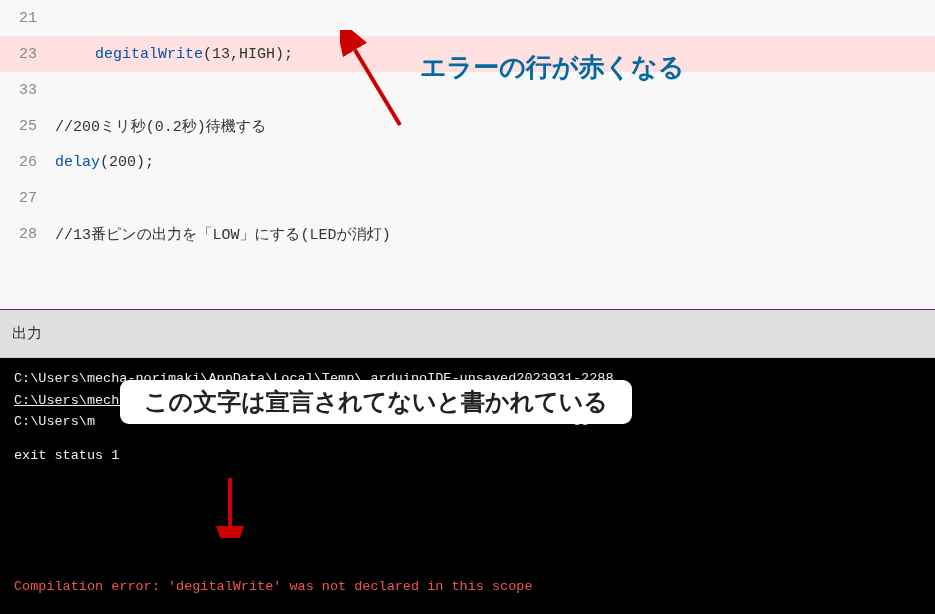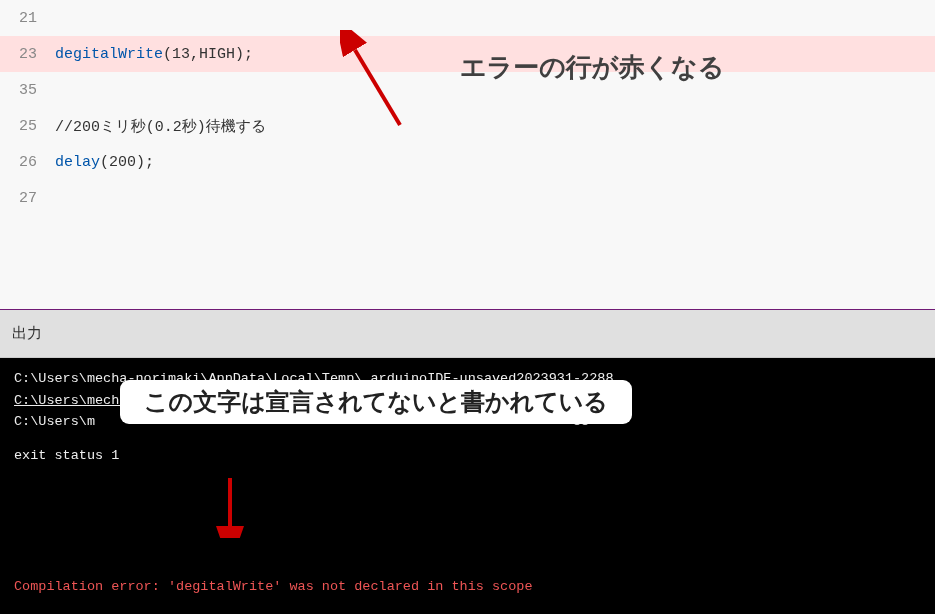--- a/index.html
+++ b/index.html
@@ -48,39 +48,39 @@
       color: #333;
     }
 
     .line-content .kw {
       color: #0055aa;
       margin-top: 36px;
     }
 
     .code-line.error-line {
       background: #ffe0e0;
+      gap: 40px;
     }
 
     
     .annotation-container {
       position: absolute;
       top: 60px;
       left: 360px;
     }
 
     .annotation-text {
       font-family: 'Hiragino Kaku Gothic Pro', 'Meiryo', 'Yu Gothic', sans-serif;
       font-size: 26px;
       font-weight: bold;
-      color: #404040;
+      color: #0369a1;
       position: absolute;
       top: -10px;
       left: 60px;
       white-space: nowrap;
-      margin-left: 40px;
     }
 
     .arrow-svg {
       position: absolute;
       top: -30px;
       left: -20px;
     }
 
     
     .output-label {
@@ -162,39 +162,43 @@
       <span class="line-content"></span>
     </div>
 
 
     <div class="code-line error-line">
       <span class="line-number">23</span>
       <span class="line-content"><span class="kw">degitalWrite</span>(13,HIGH);</span>
     </div>
 
     <div class="code-line">
-      <span class="line-number">35</span>
+      <span class="line-number">33</span>
       <span class="line-content"></span>
     </div>
 
     <div class="code-line">
       <span class="line-number">25</span>
       <span class="line-content comment">//200ミリ秒(0.2秒)待機する</span>
     </div>
 
     <div class="code-line">
       <span class="line-number">26</span>
       <span class="line-content"><span class="kw">delay</span>(200);</span>
     </div>
 
     <div class="code-line">
       <span class="line-number">27</span>
       <span class="line-content"></span>
     </div>
 
+    <div class="code-line">
+      <span class="line-number">28</span>
+      <span class="line-content comment">//13番ピンの出力を「LOW」にする(LEDが消灯)</span>
+    </div>
 
   </div>
 
   <div class="annotation-container">
 
     <svg class="arrow-svg" width="80" height="100">
       <defs>
         <marker id="arrowhead" markerWidth="10" markerHeight="7" refX="0" refY="3.5" orient="auto">
           <polygon points="0 0, 10 3.5, 0 7" fill="#cc0000"></polygon>
         </marker>

